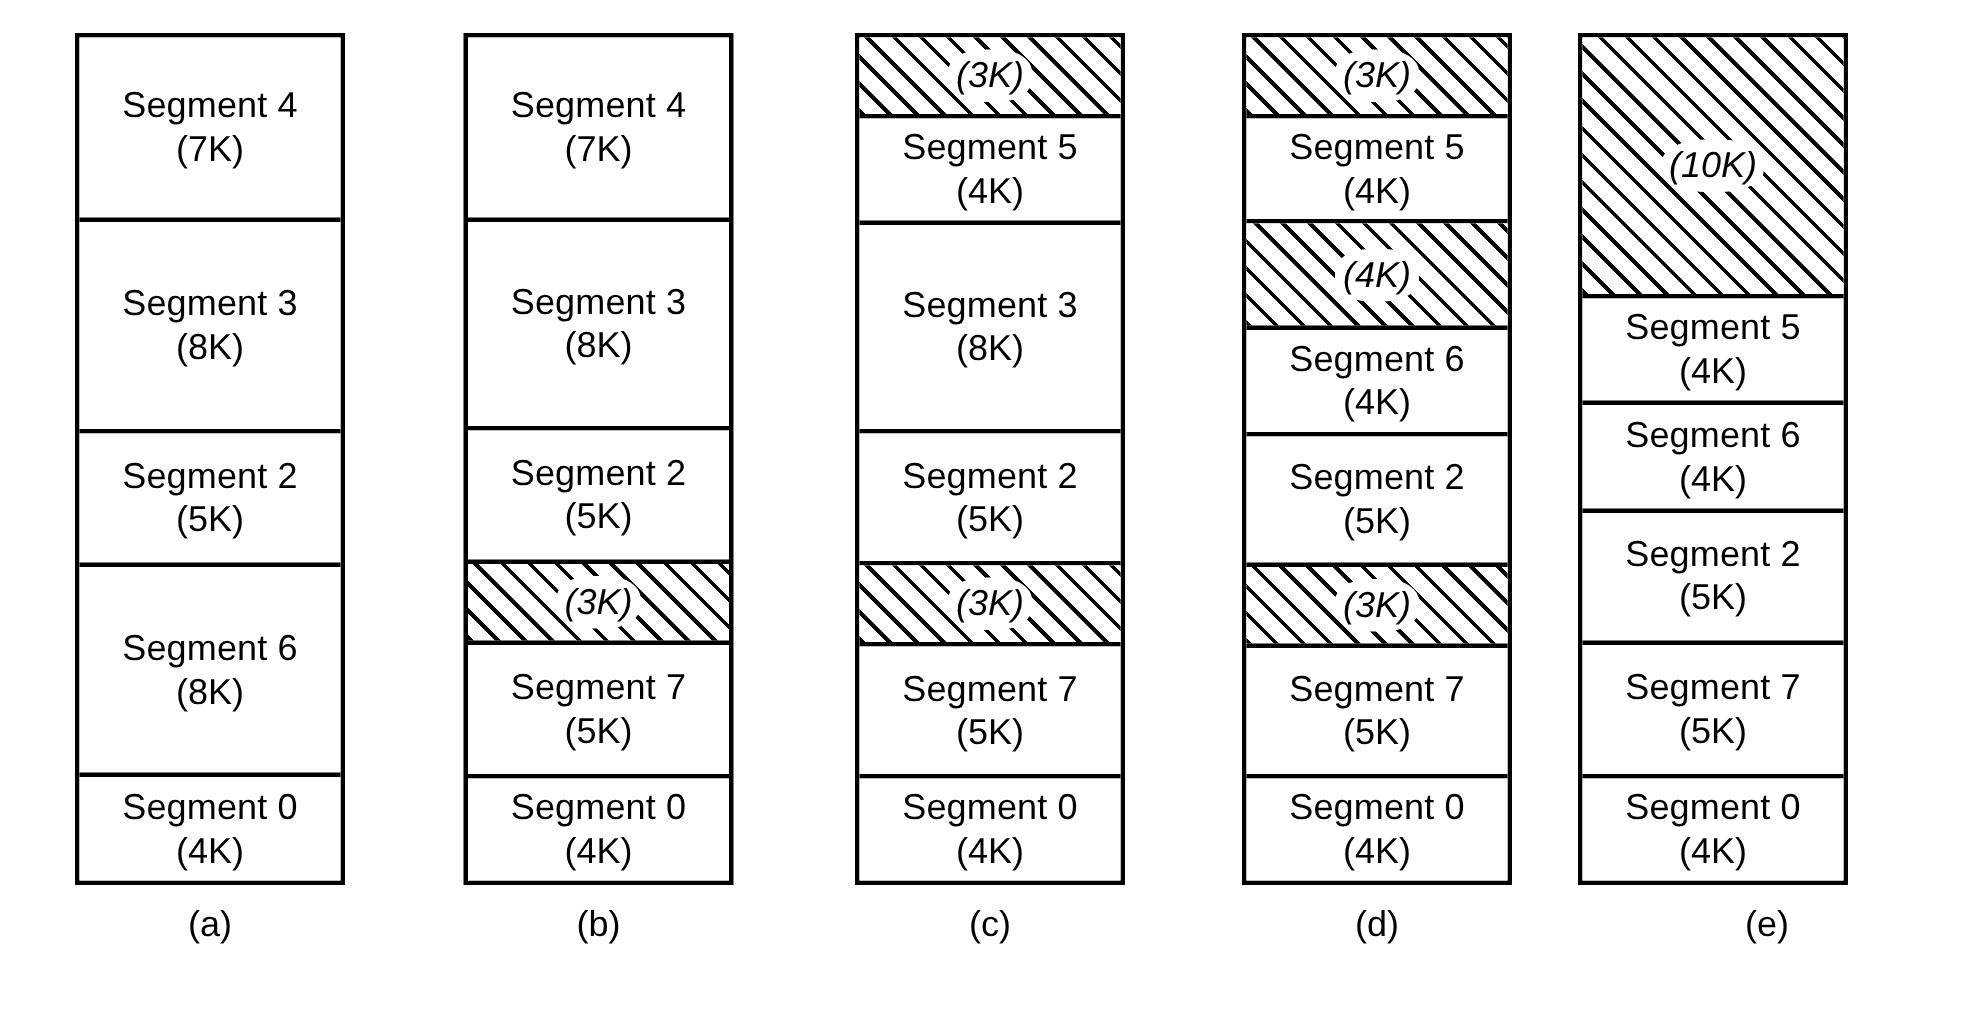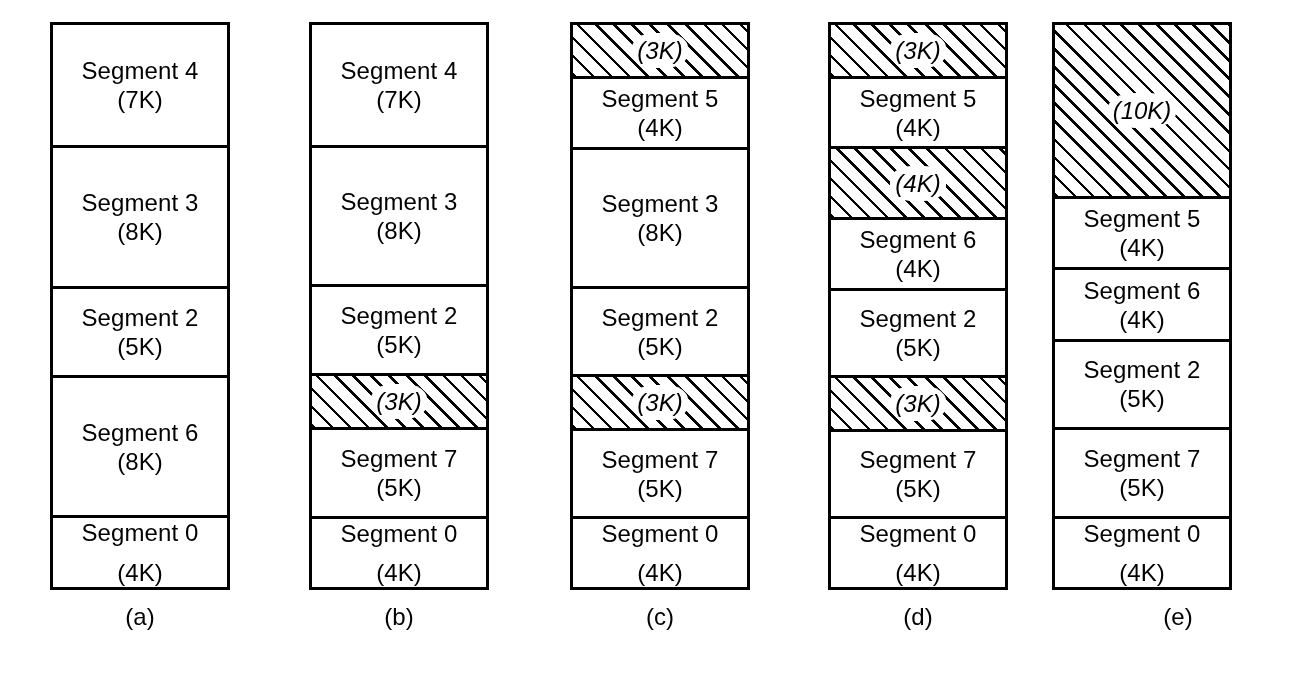--- a/index.html
+++ b/index.html
@@ -46,21 +46,20 @@
     border-bottom: 3px solid #000;
     display: flex;
     flex-direction: column;
     align-items: center;
     justify-content: center;
     overflow: hidden;
     background: #fff;
   }
   .segment:last-child {
     border-bottom: none;
-    justify-content: space-between;
   }
 
   .segment.hatched {
     background-image: repeating-linear-gradient(
         45deg,
         #000 0px,
         #000 2.6px,
         #ffffff 2.6px,
         #ffffff 12.8px
     );

